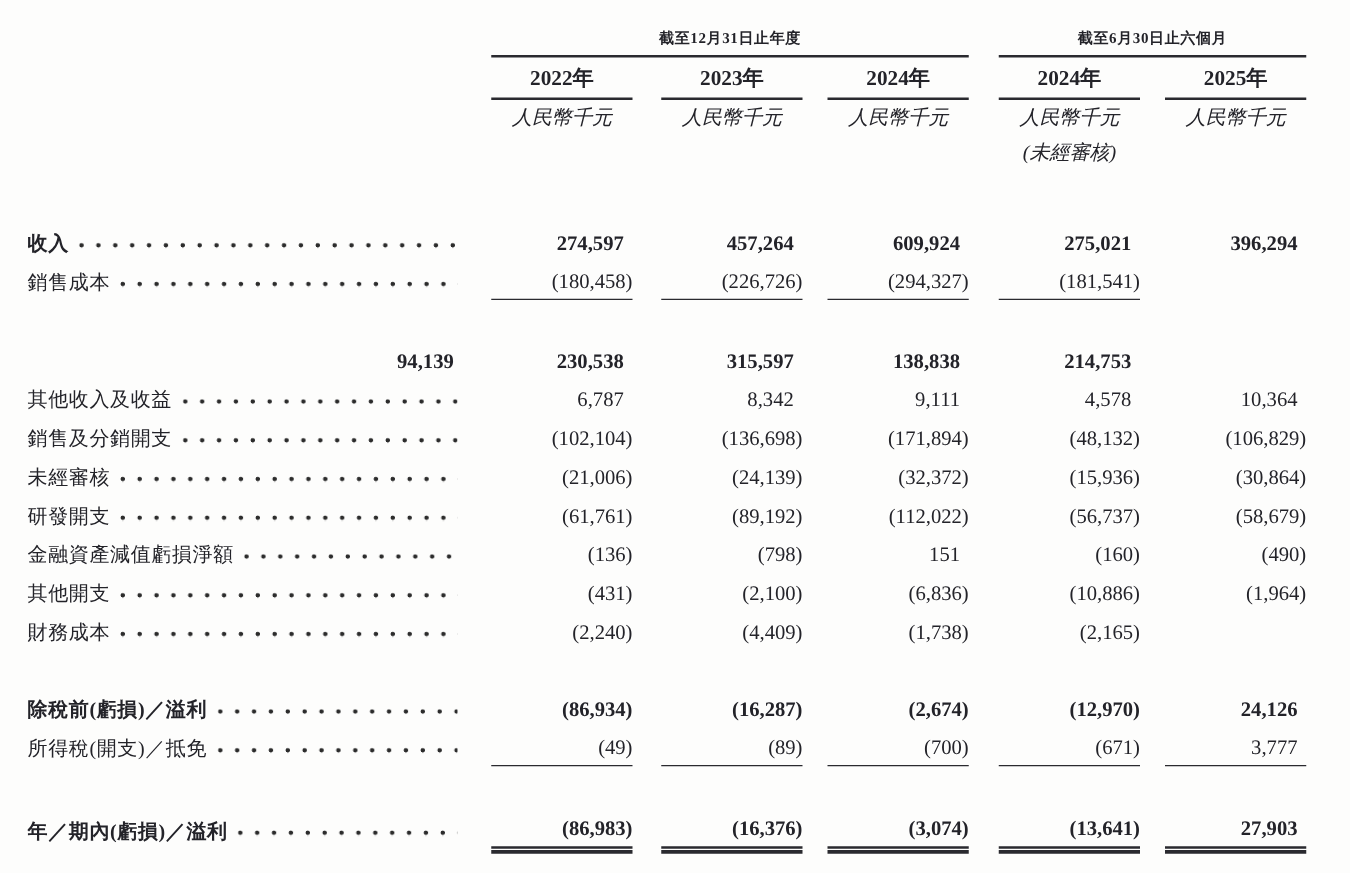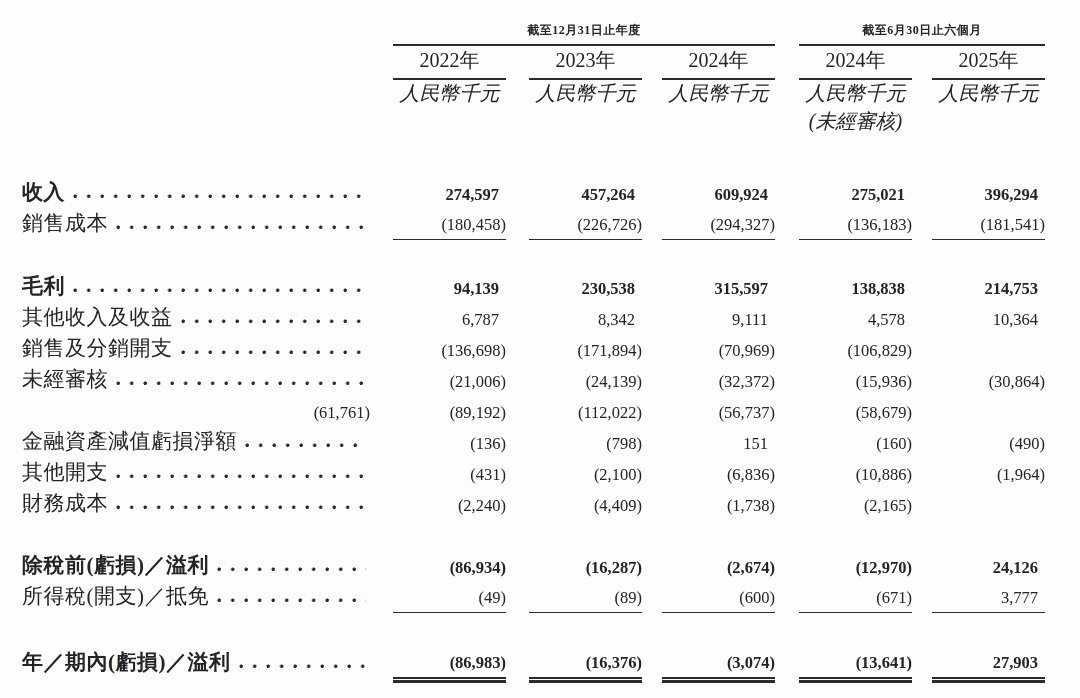--- a/index.html
+++ b/index.html
@@ -45,29 +45,29 @@
   .year-row{height:34px;}
   .unit-row{height:28px;}
   .note-row{height:28px;}
   .head-box{
     display:block;
     width:113px;
     margin-left:auto;
     text-align:center;
   }
   .year-row .head-box{
-    font-weight:400;
-    font-size:20px;
+    font-weight:700;
+    font-size:17px;
     padding-bottom:4px;
     border-bottom:2px solid var(--line);
   }
   .unit-row .head-box,
   .note-row .head-box{
     font-style:italic;
-    font-size:20px;
+    font-size:16px;
     padding-bottom:3px;
   }
 
   
   .spacer-a{height:42px;}
   .spacer-b{height:32px;}
   .spacer-c{height:31px;}
   .spacer-d{height:35px;}
 
   .row{
@@ -77,21 +77,21 @@
     align-items:end;
   }
   .row.bold{font-weight:700;}
   .label-cell{
     display:flex;
     align-items:flex-end;
     overflow:hidden;
     padding-bottom:4px;
   }
   .label-text{
-    font-size:21px;
+    font-size:16px;
     line-height:1.2;
     white-space:nowrap;
     letter-spacing:.5px;
   }
   .dots{
     flex:1;
     height:5px;
     margin:0 4px 6px 8px;
     background-image:radial-gradient(circle at 2.2px 2.2px, #2c2c2c 1.5px, transparent 2px);
     background-size:13.5px 5px;
@@ -214,34 +214,27 @@
     <div>
         <span class="num-box">(180,458)</span>
       </div>
     <div>
         <span class="num-box">(226,726)</span>
       </div>
     <div>
         <span class="num-box">(294,327)</span>
       </div>
     <div>
-        <span class="num-box">(136,183)</span>
-      </div>
-    <div>
         <span class="num-box">(181,541)</span>
       </div>
   </div>
 
   <div class="spacer-b"></div>
 
   <div class="row bold">
-    <div class="label-cell">
-        <span class="label-text">毛利</span>
-        <span class="dots"></span>
-      </div>
     <div>
         <span class="num-box pos">94,139</span>
       </div>
     <div>
         <span class="num-box pos">230,538</span>
       </div>
     <div>
         <span class="num-box pos">315,597</span>
       </div>
     <div>
@@ -273,27 +266,30 @@
         <span class="num-box pos">10,364</span>
       </div>
   </div>
 
   <div class="row">
     <div class="label-cell">
         <span class="label-text">銷售及分銷開支</span>
         <span class="dots"></span>
       </div>
     <div>
+        <span class="num-box">(102,104)</span>
+      </div>
+    <div>
         <span class="num-box">(136,698)</span>
       </div>
     <div>
         <span class="num-box">(171,894)</span>
       </div>
     <div>
-        <span class="num-box">(70,969)</span>
+        <span class="num-box">(48,132)</span>
       </div>
     <div>
         <span class="num-box">(106,829)</span>
       </div>
   </div>
 
   <div class="row">
     <div class="label-cell">
         <span class="label-text">未經審核</span>
         <span class="dots"></span>
@@ -309,20 +305,24 @@
       </div>
     <div>
         <span class="num-box">(15,936)</span>
       </div>
     <div>
         <span class="num-box">(30,864)</span>
       </div>
   </div>
 
   <div class="row">
+    <div class="label-cell">
+        <span class="label-text">研發開支</span>
+        <span class="dots"></span>
+      </div>
     <div>
         <span class="num-box">(61,761)</span>
       </div>
     <div>
         <span class="num-box">(89,192)</span>
       </div>
     <div>
         <span class="num-box">(112,022)</span>
       </div>
     <div>
@@ -425,21 +425,21 @@
         <span class="label-text">所得稅(開支)／抵免</span>
         <span class="dots"></span>
       </div>
     <div>
         <span class="num-box">(49)</span>
       </div>
     <div>
         <span class="num-box">(89)</span>
       </div>
     <div>
-        <span class="num-box">(600)</span>
+        <span class="num-box">(700)</span>
       </div>
     <div>
         <span class="num-box">(671)</span>
       </div>
     <div>
         <span class="num-box pos">3,777</span>
       </div>
   </div>
 
   <div class="spacer-d"></div>

